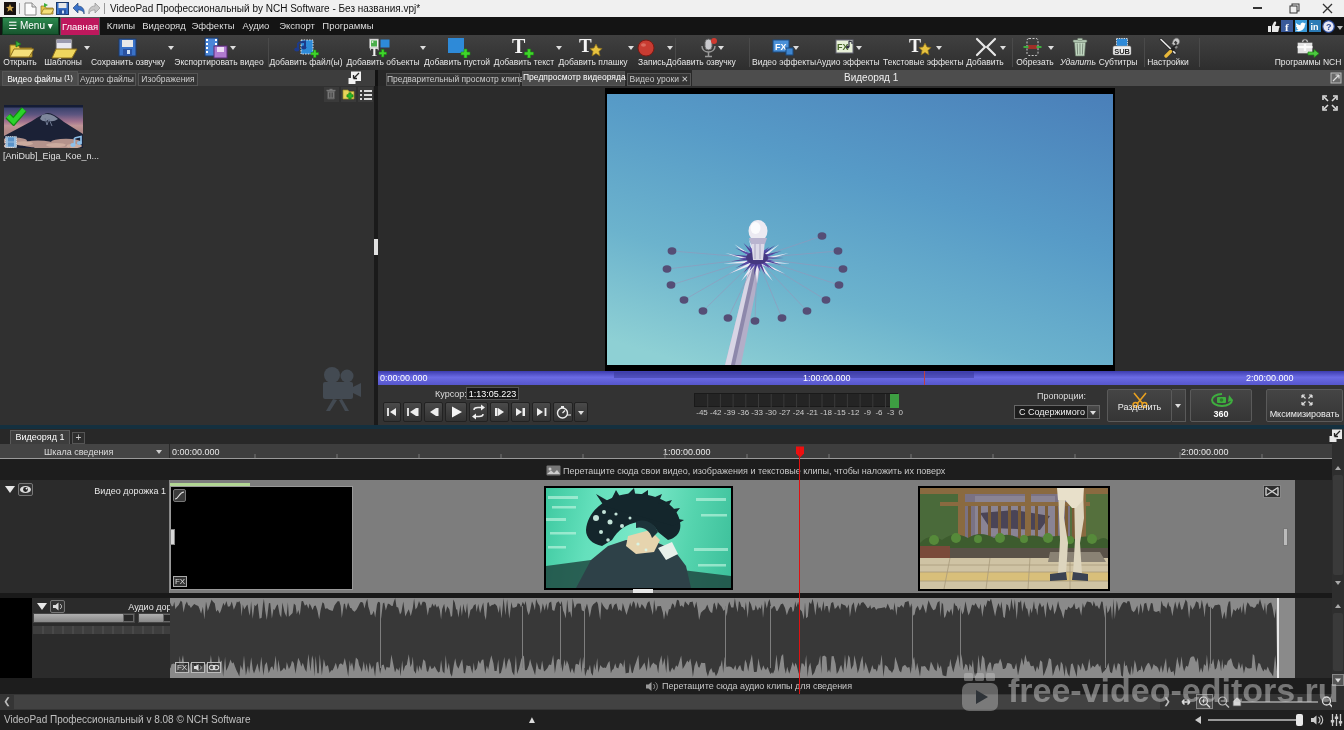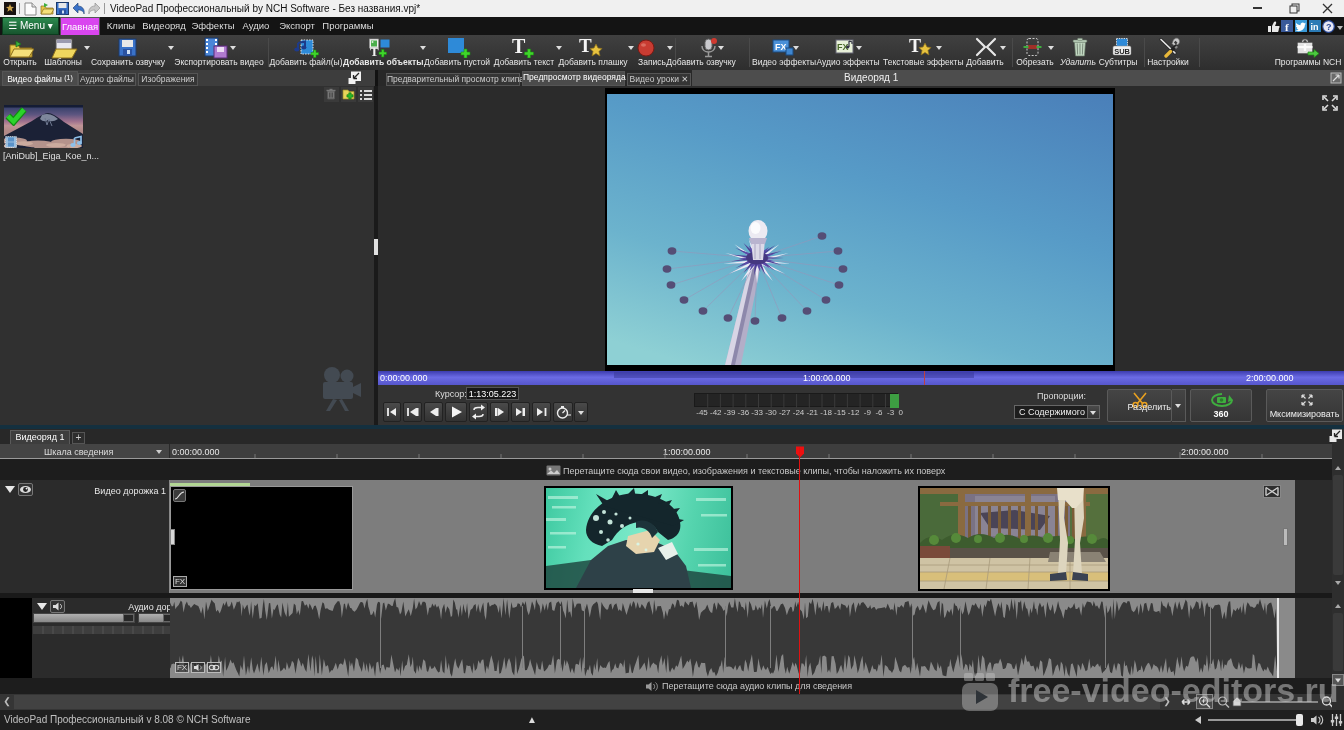--- a/index.html
+++ b/index.html
@@ -5,21 +5,21 @@
 html,body{width:1344px;height:730px;overflow:hidden;background:#000;}
 body{font-family:"Liberation Sans",sans-serif;position:relative;}
 .abs{position:absolute;}
 
 #titlebar{left:0;top:0;width:1344px;height:17px;background:#f0f0f0;}
 #titlebar .ttxt{left:110px;top:3px;font-size:10px;color:#111;}
 
 #menubar{left:0;top:17px;width:1344px;height:18px;background:#141414;}
 #menubtn{left:2px;top:0px;width:57px;height:18px;background:linear-gradient(#2c8a4e,#17542e);border:1px solid #0c3c1e;color:#fff;font-size:10px;line-height:16px;text-align:center;}
 .mtab{top:0;height:18px;color:#ddd;font-size:9.5px;line-height:18px;text-align:center;}
-.mtab.act{background:#d946ef;color:#fff;border:1px solid #555;border-bottom:none;}
+.mtab.act{background:#be185d;color:#fff;border:1px solid #555;border-bottom:none;}
 
 #toolbar{left:0;top:35px;width:1344px;height:35px;background:linear-gradient(#404040,#2e2e2e);}
 .tlbl{top:22px;font-size:8.5px;color:#e8e8e8;text-align:center;white-space:nowrap;}
 .tsep{top:3px;width:1px;height:29px;background:#1f1f1f;border-right:1px solid #4a4a4a;}
 .darr{width:0;height:0;border-left:3.5px solid transparent;border-right:3.5px solid transparent;border-top:4px solid #ddd;}
 
 #tabrow{left:0;top:70px;width:1344px;height:16px;background:#282828;}
 .ptab{top:73px;white-space:nowrap;height:13px;background:#353535;border:1px solid #555;color:#ccc;font-size:8.5px;line-height:11px;text-align:center;}
 .ptab.act{top:71px;height:15px;background:#4b4b4b;color:#fff;}
 #vryadbar{left:692px;top:70px;width:652px;height:16px;background:#4d4d4d;color:#eee;font-size:10px;line-height:16px;}
@@ -219,21 +219,21 @@
   <div class="abs" style="left:368px;top:3px;">
       <svg width="26" height="20">
     <rect x="1.5" y="1" width="9" height="9" fill="#f0f0f0" stroke="#999" stroke-width="0.6"></rect>
     <rect x="3" y="2.5" width="6" height="6" fill="#4cae4c"></rect>
         <circle cx="4.5" cy="4" r="1" fill="#d8f0d8"></circle>
     <rect x="12.5" y="1.5" width="9" height="8" fill="#2e8ad8"></rect>
     <text x="2" y="17.5" font-size="13" fill="#f0f0f0" font-family="Liberation Serif" font-weight="bold">T</text>
     <path d="M13.5 11.5 L16 11.5 L16 14 L18.5 14 L18.5 16.5 L16 16.5 L16 19 L13.5 19 L13.5 16.5 L11 16.5 L11 14 L13.5 14 Z" fill="#3fd42a" stroke="#1d8a14" stroke-width="0.6"></path>
       </svg>
     </div>
-  <div class="abs tlbl" style="left:343px;width:80px;font-weight:bold;">Добавить объекты</div>
+  <div class="abs tlbl" style="left:343px;width:80px;">Добавить объекты</div>
   <div class="abs darr" style="left:420px;top:11px;"></div>
 
   <div class="abs" style="left:446px;top:2px;">
       <svg width="26" height="21">
     <rect x="2" y="1" width="16" height="15" fill="#2e8ad8"></rect>
     <path d="M18 12 L21 12 L21 15 L24 15 L24 18 L21 18 L21 21 L18 21 L18 18 L15 18 L15 15 L18 15 Z" fill="#3fd42a" stroke="#1d8a14" stroke-width="0.6"></path>
       </svg>
     </div>
   <div class="abs tlbl" style="left:417px;width:80px;">Добавить пустой</div>
 
@@ -638,21 +638,21 @@
   <div class="abs" style="left:710px;top:20px;width:12px;height:14px;background:linear-gradient(#4a4a4a,#333);border:1px solid #666;border-left:none;">
       <div class="darr" style="position:absolute;left:2px;top:5px;"></div>
     </div>
 
   <div class="abs" style="left:729px;top:4px;width:65px;height:33px;background:linear-gradient(#454545,#353535);border:1px solid #5a5a5a;border-radius:2px;">
     <svg width="20" height="17" style="position:absolute;left:22px;top:1px;">
         <path d="M4 2 L13 13 M16 2 L7 13" stroke="#e8a020" stroke-width="1.6"></path>
         <circle cx="5.5" cy="14" r="2.4" fill="none" stroke="#e8a020" stroke-width="1.5"></circle>
         <circle cx="14.5" cy="14" r="2.4" fill="none" stroke="#e8a020" stroke-width="1.5"></circle>
       </svg>
-    <div style="position:absolute;left:0;top:12px;width:100%;text-align:right;font-size:9px;color:#eee;">Разделить</div>
+    <div style="position:absolute;left:0;top:12px;width:100%;text-align:center;font-size:9px;color:#eee;">Разделить</div>
   </div>
   <div class="abs" style="left:794px;top:4px;width:14px;height:33px;background:linear-gradient(#454545,#353535);border:1px solid #5a5a5a;border-left:none;">
       <div class="darr" style="position:absolute;left:3px;top:14px;"></div>
     </div>
   <div class="abs" style="left:812px;top:4px;width:62px;height:33px;background:linear-gradient(#454545,#353535);border:1px solid #5a5a5a;border-radius:2px;">
     <svg width="26" height="18" style="position:absolute;left:18px;top:1px;">
         <path d="M13 3 C7 3 3 6 3 9 C3 12 7 15 13 15 C19 15 23 12 23 9" fill="none" stroke="#3fae3f" stroke-width="2"></path>
         <path d="M20 4 L24 9 L19 11 Z" fill="#3fae3f"></path>
         <rect x="8" y="6" width="9" height="6" rx="1" fill="#3fae3f"></rect>
         <circle cx="12.5" cy="9" r="1.8" fill="#2a7a2a"></circle>

